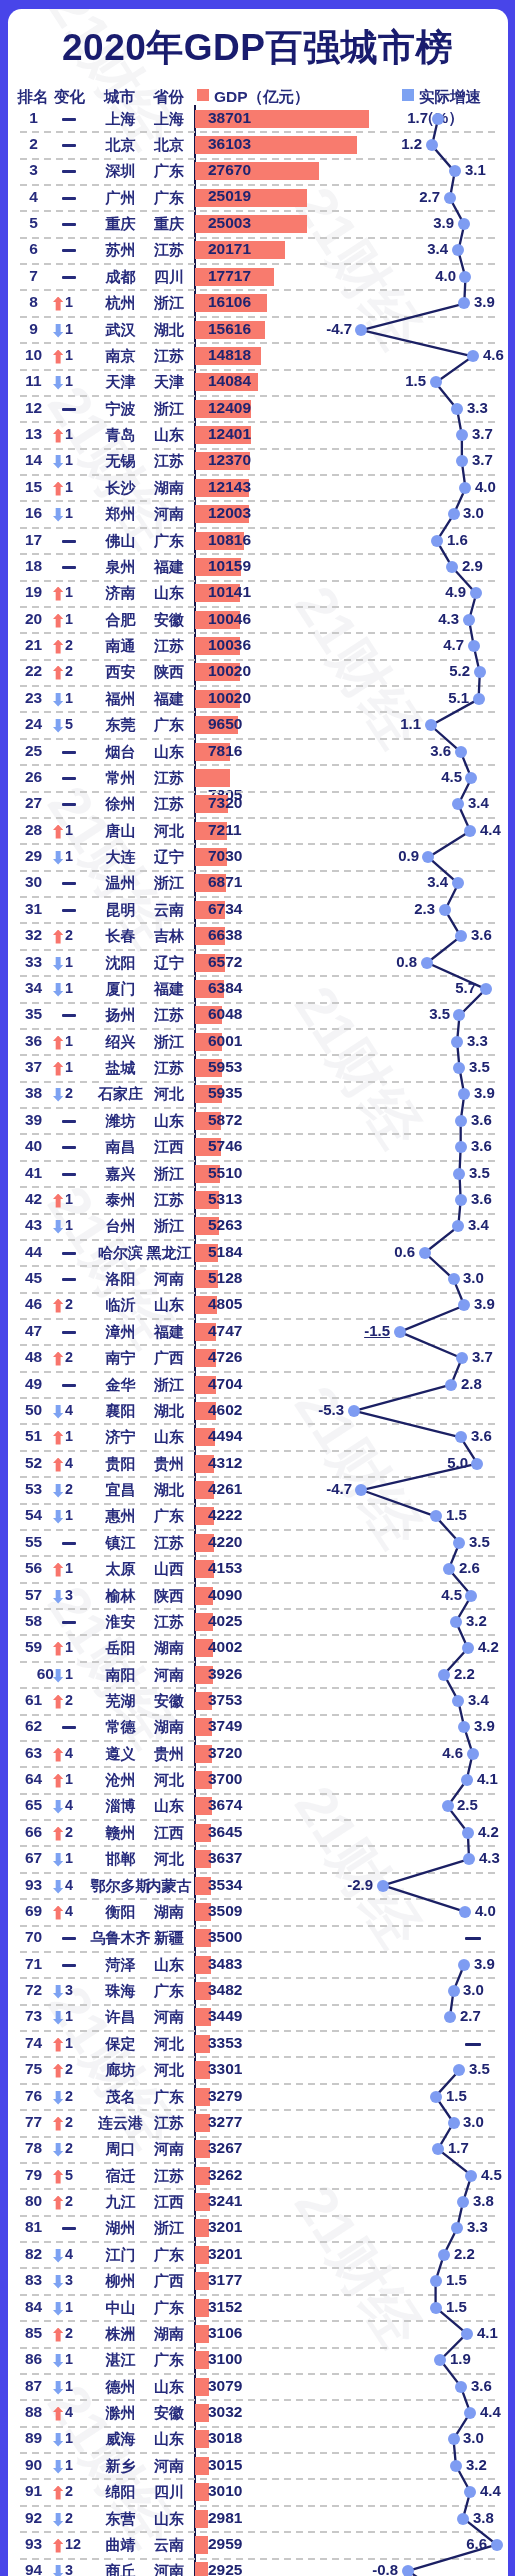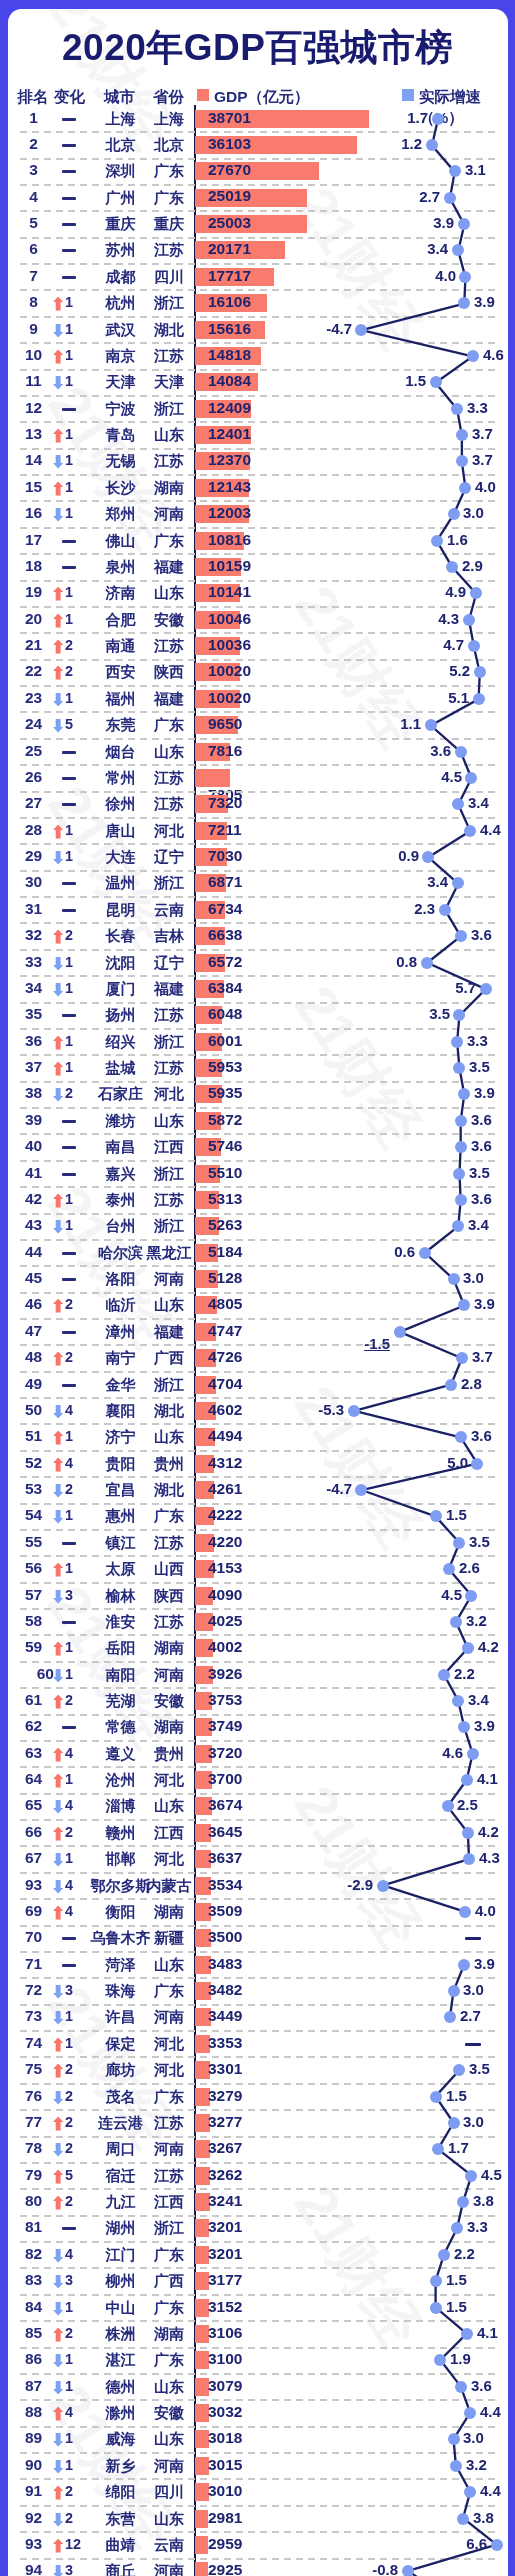--- a/index.html
+++ b/index.html
@@ -614,21 +614,21 @@
       </div>
       <div class="sep" style="top: 1292px;"></div>
       <div class="row" style="top: 1319px; height: 26px;">
         <div class="cell rank" style="top: 3.4px;">47</div>
         <div class="nodash" style="top: 12px; background: rgb(38, 43, 124);"></div>
         <div class="cell city" style="top: 3.9px;">漳州</div>
         <div class="cell prov" style="top: 3.9px;">福建</div>
         <div class="bar" style="top: 3.9px; width: 21px; background: rgb(248, 123, 110);"></div>
         <div class="gdp" style="top: 3.4px;">4747</div>
         <div class="dot" style="left: 394px; top: 7px; background: rgb(126, 156, 242);"></div>
-        <div class="gval" style="top: 16px; right: 125px; text-decoration: underline;">-1.5</div>
+        <div class="gval" style="top: 3px; right: 125px; text-decoration: underline;">-1.5</div>
       </div>
       <div class="sep" style="top: 1318px;"></div>
       <div class="row" style="top: 1345px; height: 26px;">
         <div class="cell rank" style="top: 3.4px;">48</div>
         <div class="arrow up" style="top: 6.5px; background: rgb(248, 117, 108);"></div>
         <div class="cell chg-amt" style="top: 3.9px;">2</div>
         <div class="cell city" style="top: 3.9px;">南宁</div>
         <div class="cell prov" style="top: 3.9px;">广西</div>
         <div class="bar" style="top: 3.9px; width: 21px; background: rgb(248, 123, 110);"></div>
         <div class="gdp" style="top: 3.4px;">4726</div>

